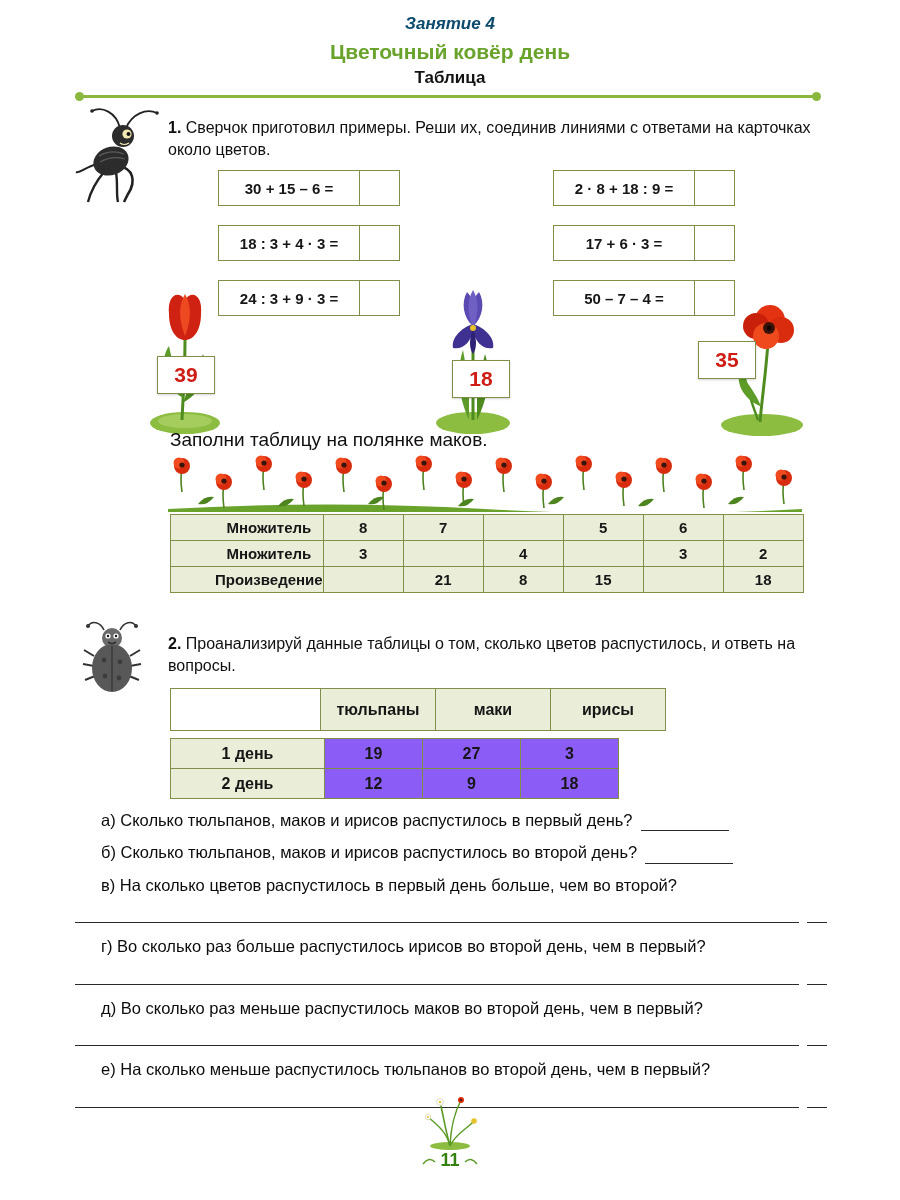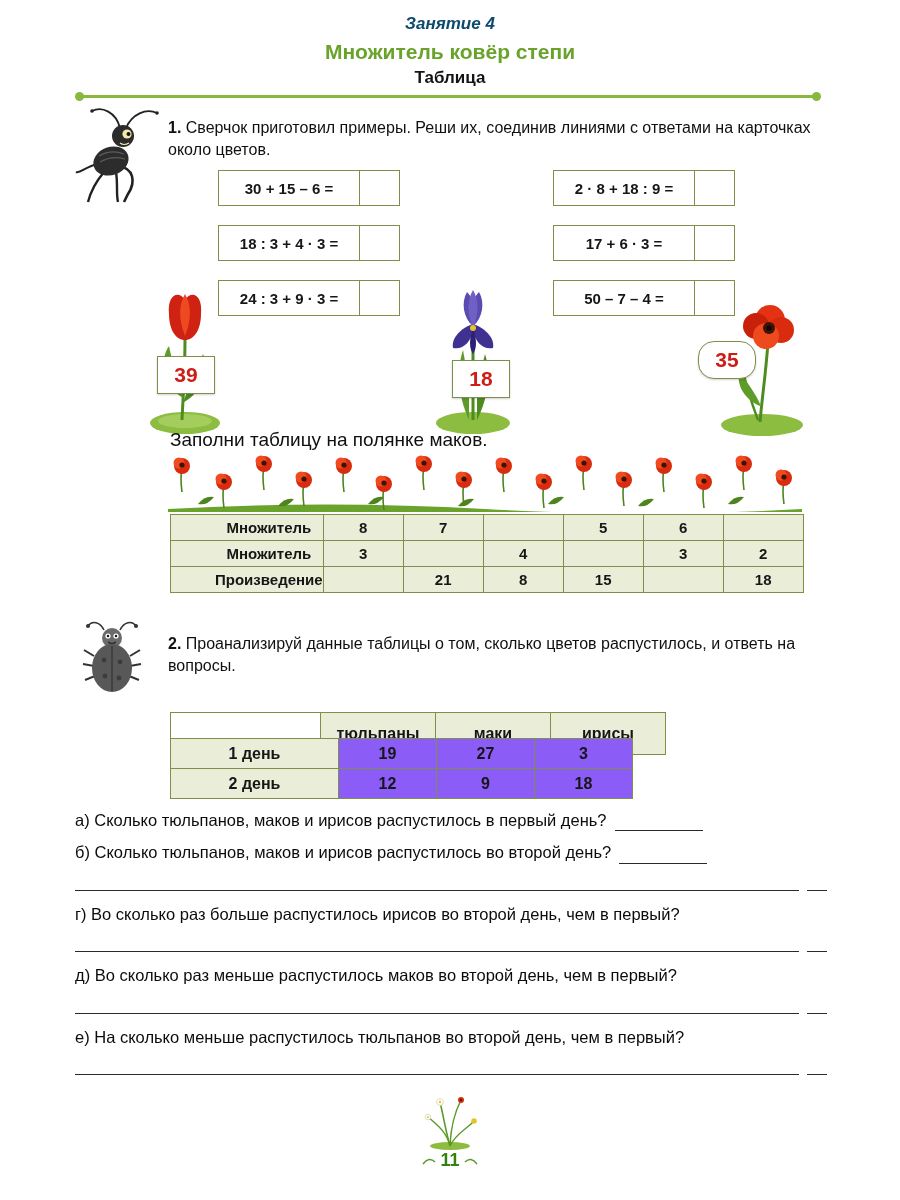--- a/index.html
+++ b/index.html
@@ -45,65 +45,65 @@
   .abox { width:40px; border:1.6px solid #7e8f49; border-left:none; background:#fff; }
   .e1{left:218px;top:170px} .e2{left:218px;top:225px} .e3{left:218px;top:280px}
   .e4{left:553px;top:170px} .e5{left:553px;top:225px} .e6{left:553px;top:280px}
 
   
   .card { position:absolute; width:58px; height:38px; background:#fff;
     border:1.8px solid #7e8f49; display:flex; align-items:center; justify-content:center;
     font-size:21px; font-weight:bold; color:#cf1d15; box-shadow:0 1px 2px rgba(0,0,0,.18); z-index:3; }
   .card-tulip{ left:157px; top:356px; }
   .card-iris { left:452px; top:360px; }
-  .card-poppy{ left:698px; top:341px;border-radius:16px; }
+  .card-poppy{ left:698px; top:341px; }
 
   .fill-text { position:absolute; left:170px; top:429px; font-size:19px; color:#101010; }
 
   
   table { border-collapse:collapse; }
   .t1 { position:absolute; left:170px; top:514px; }
   .t1 td { border:1.5px solid #7e8f49; height:26px; text-align:center;
     font-size:15px; background:#eaedd8; color:#161616; }
   .t1 .lbl { width:148px; font-weight:bold;padding-left:44px; }
   .t1 .val { width:80px; font-weight:bold; }
 
-  .t2h { position:absolute; left:170px; top:712px; }
+  .t2h { position:absolute; left:170px; top:688px; }
   .t2b { position:absolute; left:170px; top:738px; }
   .t2h td, .t2b td { border:1.5px solid #7e8f49; text-align:center; font-size:16px; color:#161616; }
   .t2h td { height:42px; }
   .t2b td { height:30px; }
   .t2corner { width:150px; background:#fff; }
   .t2head { width:115px; background:#eaedd8; font-weight:bold; }
-  .t2lbl { width:168px; background:#eaedd8; font-weight:bold; }
+  .t2lbl { width:154px; background:#eaedd8; font-weight:bold; }
   .t2val { width:98px; background:#8b5cf6; font-weight:bold; }
 
   
   .questions { position:absolute; left:75px; top:810px; width:752px;
     font-size:16.5px; color:#0c0c0c; line-height:1.3; }
   .q { display:flex; align-items:flex-end; margin-bottom:11px; }
-  .qtext { white-space:normal; }
+  .qtext { white-space:normal;margin-left:26px; }
   .blank { display:inline-block; width:88px; border-bottom:1.6px solid #2a2a2a;
     height:19px; margin-left:8px; flex:0 0 auto; }
   .fline { display:flex; align-items:flex-end; gap:8px; margin:14px 0 13px 0; }
   .seg-long { flex:1 1 auto; border-bottom:1.6px solid #2a2a2a; height:13px; }
   .seg-short{ width:20px; border-bottom:1.6px solid #2a2a2a; height:13px; }
 
   
   .pagenum { position:absolute; top:1150px; left:0; width:100%; text-align:center;
     font-size:18px; font-weight:bold; color:#35810f; }
   .pagenum svg { vertical-align:middle; margin:0 4px; }
 </style>
 </head>
 <body>
 
 <div class="page">
 
   <div class="lesson">Занятие 4</div>
-  <div class="title">Множитель ковёр степи</div>
+  <div class="title">Цветочный ковёр день</div>
   <div class="subtitle">Таблица</div>
   <div class="rule"></div>
 
   <svg class="ill ill-cricket" width="96" height="100" viewBox="0 0 96 100">
     <path d="M60,22 C66,8 80,2 91,7" stroke="#222" stroke-width="1.8" fill="none"></path>
     <path d="M54,22 C50,6 36,0 26,5" stroke="#222" stroke-width="1.8" fill="none"></path>
     <circle cx="91" cy="7" r="1.8" fill="#222"></circle>
       <circle cx="26" cy="5" r="1.8" fill="#222"></circle>
     <path d="M38,66 C28,78 24,88 22,96" stroke="#222" stroke-width="2.4" fill="none"></path>
     <path d="M50,66 C52,78 50,88 52,96" stroke="#222" stroke-width="2.4" fill="none"></path>
@@ -315,20 +315,23 @@
 
   <div class="questions">
     <div class="q">
       <span class="qtext">а) Сколько тюльпанов, маков и ирисов распустилось в первый день?</span>
       <span class="blank"></span>
     </div>
     <div class="q">
       <span class="qtext">б) Сколько тюльпанов, маков и ирисов распустилось во второй день?</span>
       <span class="blank"></span>
     </div>
+    <div class="q">
+      <span class="qtext">в) На сколько цветов распустилось в первый день больше, чем во второй?</span>
+    </div>
     <div class="fline">
       <span class="seg-long"></span>
       <span class="seg-short"></span>
     </div>
     <div class="q">
       <span class="qtext">г) Во сколько раз больше распустилось ирисов во второй день, чем в первый?</span>
     </div>
     <div class="fline">
       <span class="seg-long"></span>
       <span class="seg-short"></span>

